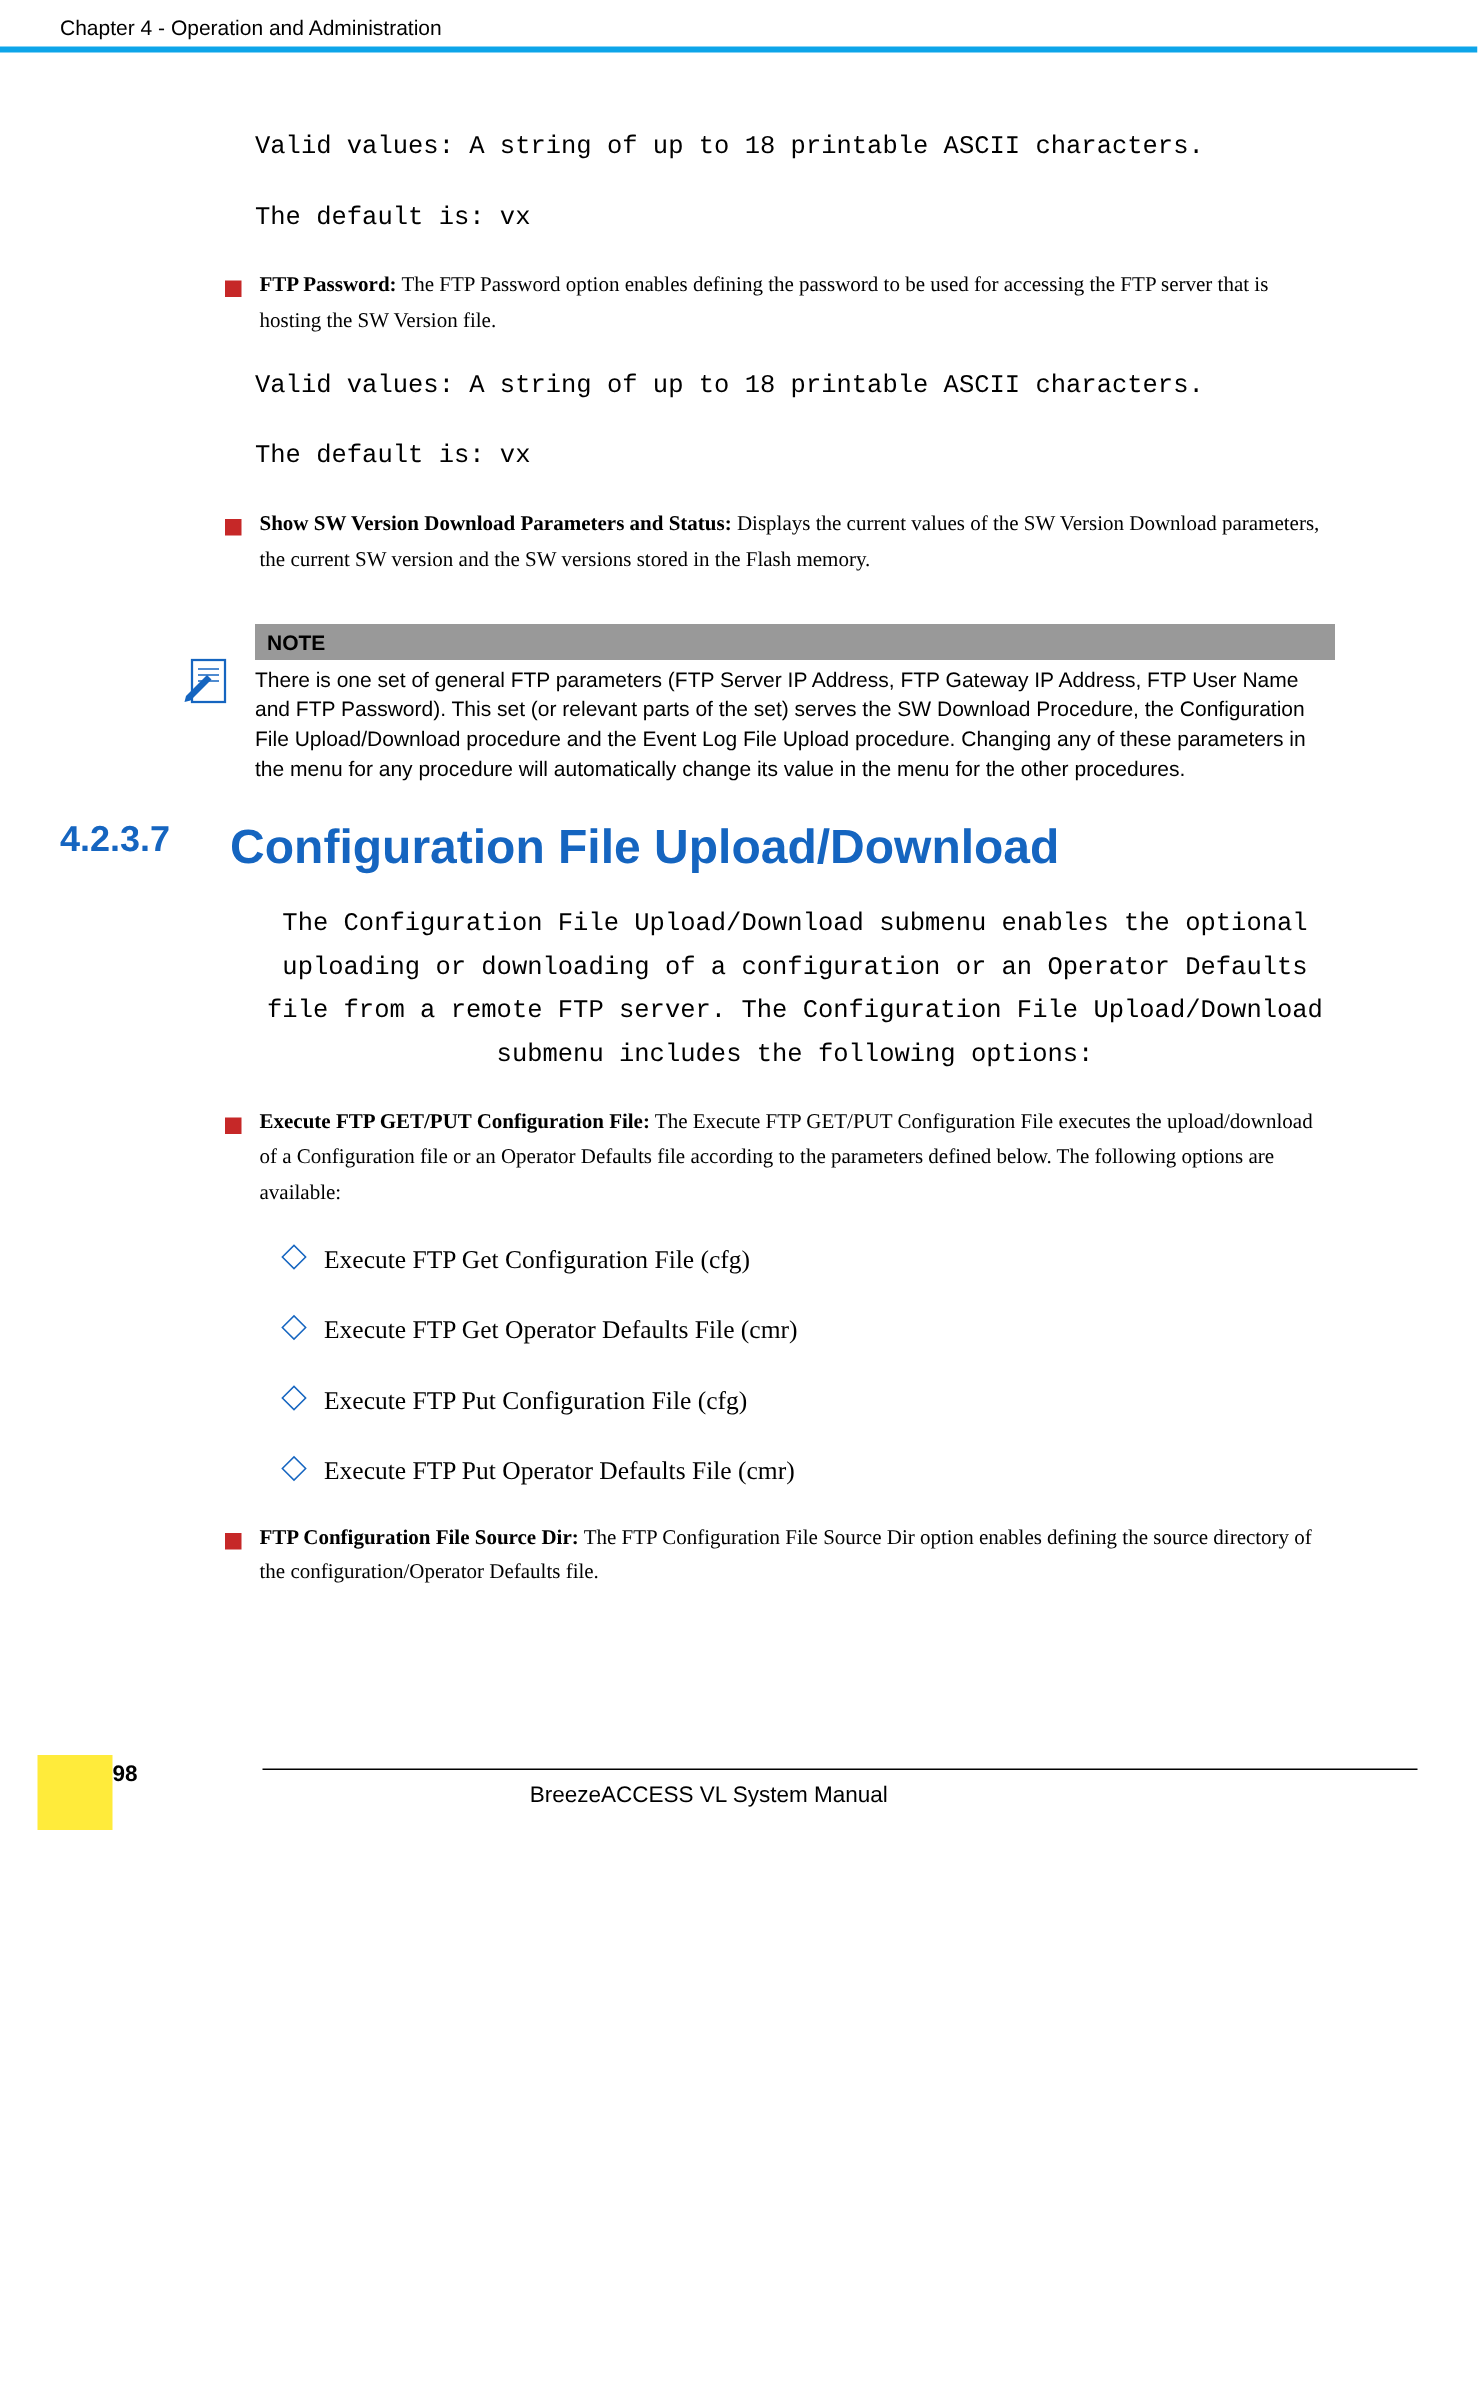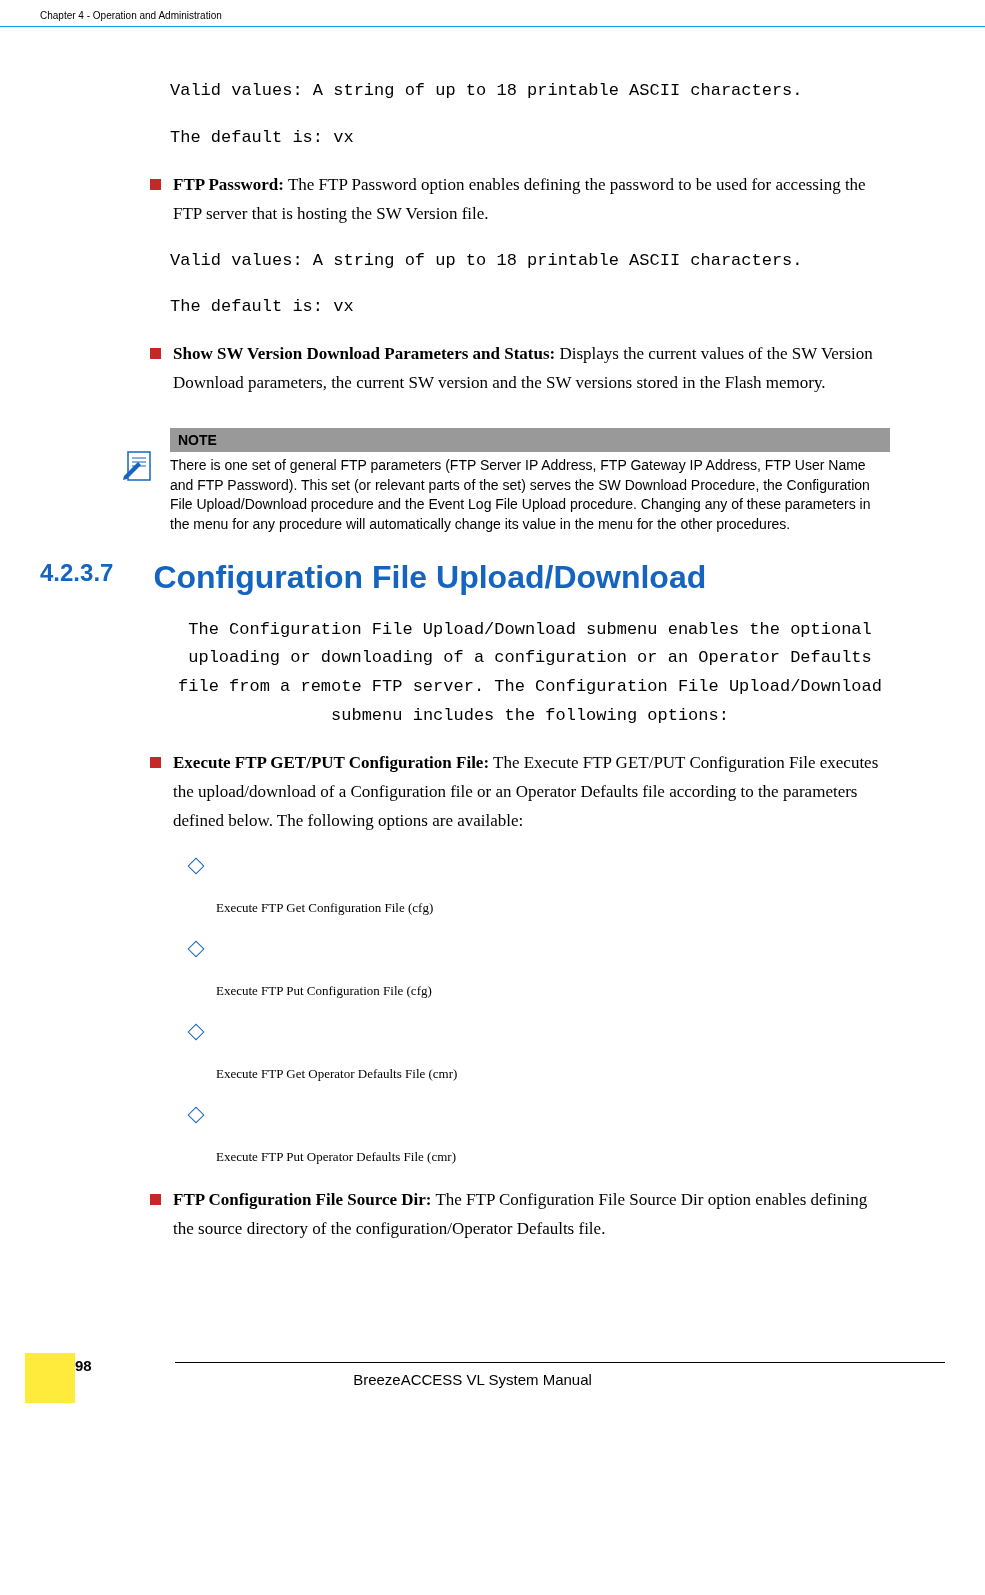--- a/index.html
+++ b/index.html
@@ -9,23 +9,23 @@
     }
     body {
       font-family: Georgia, 'Times New Roman', serif;
       background: white;
       width: 985px;
       margin: 0 auto;
       padding: 0;
     }
     .header {
       padding: 10px 40px 5px 40px;
-      border-bottom: 1px solid #0ea5e9;
-      font-family: Arial, sans-serif;
-      font-size: 10px;
+      border-bottom: 4px solid #0ea5e9;
+      font-family: Arial, sans-serif;
+      font-size: 14px;
     }
     .content {
       padding: 40px 95px 20px 40px;
     }
     .indent-1 {
       margin-left: 130px;
     }
     .body-text {
       font-size: 17px;
       line-height: 1.7;
@@ -40,41 +40,40 @@
     }
     .bullet-square {
       width: 11px;
       height: 11px;
       background: #c62828;
       margin-top: 8px;
       margin-right: 12px;
       flex-shrink: 0;
     }
     .bullet-text {
-      font-size: 17px;
+      font-size: 14px;
       line-height: 1.7;
     }
     .sub-item {
       display: flex;
       margin-left: 150px;
       margin-bottom: 18px;
     }
     .diamond {
       width: 12px;
       height: 12px;
       border: 1.5px solid #1565c0;
       transform: rotate(45deg);
       margin-top: 6px;
       margin-right: 14px;
       flex-shrink: 0;
     }
     .sub-text {
-      font-size: 13px;
+      font-size: 17px;
       line-height: 1.7;
-      margin-top: 43px;
     }
     .note-box {
       margin-left: 80px;
       margin-top: 30px;
       margin-bottom: 20px;
       display: flex;
       align-items: flex-start;
       justify-content: space-between;
     }
     .note-icon {
@@ -215,26 +214,26 @@
     </div>
   </div>
 
   <div class="sub-item">
     <div class="diamond"></div>
     <div class="sub-text">Execute FTP Get Configuration File (cfg)</div>
   </div>
 
   <div class="sub-item">
     <div class="diamond"></div>
+    <div class="sub-text">Execute FTP Get Operator Defaults File (cmr)</div>
+  </div>
+
+  <div class="sub-item">
+    <div class="diamond"></div>
     <div class="sub-text">Execute FTP Put Configuration File (cfg)</div>
-  </div>
-
-  <div class="sub-item">
-    <div class="diamond"></div>
-    <div class="sub-text">Execute FTP Get Operator Defaults File (cmr)</div>
   </div>
 
   <div class="sub-item">
     <div class="diamond"></div>
     <div class="sub-text">Execute FTP Put Operator Defaults File (cmr)</div>
   </div>
 
   <div class="bullet-item">
     <div class="bullet-square"></div>
     <div class="bullet-text">

